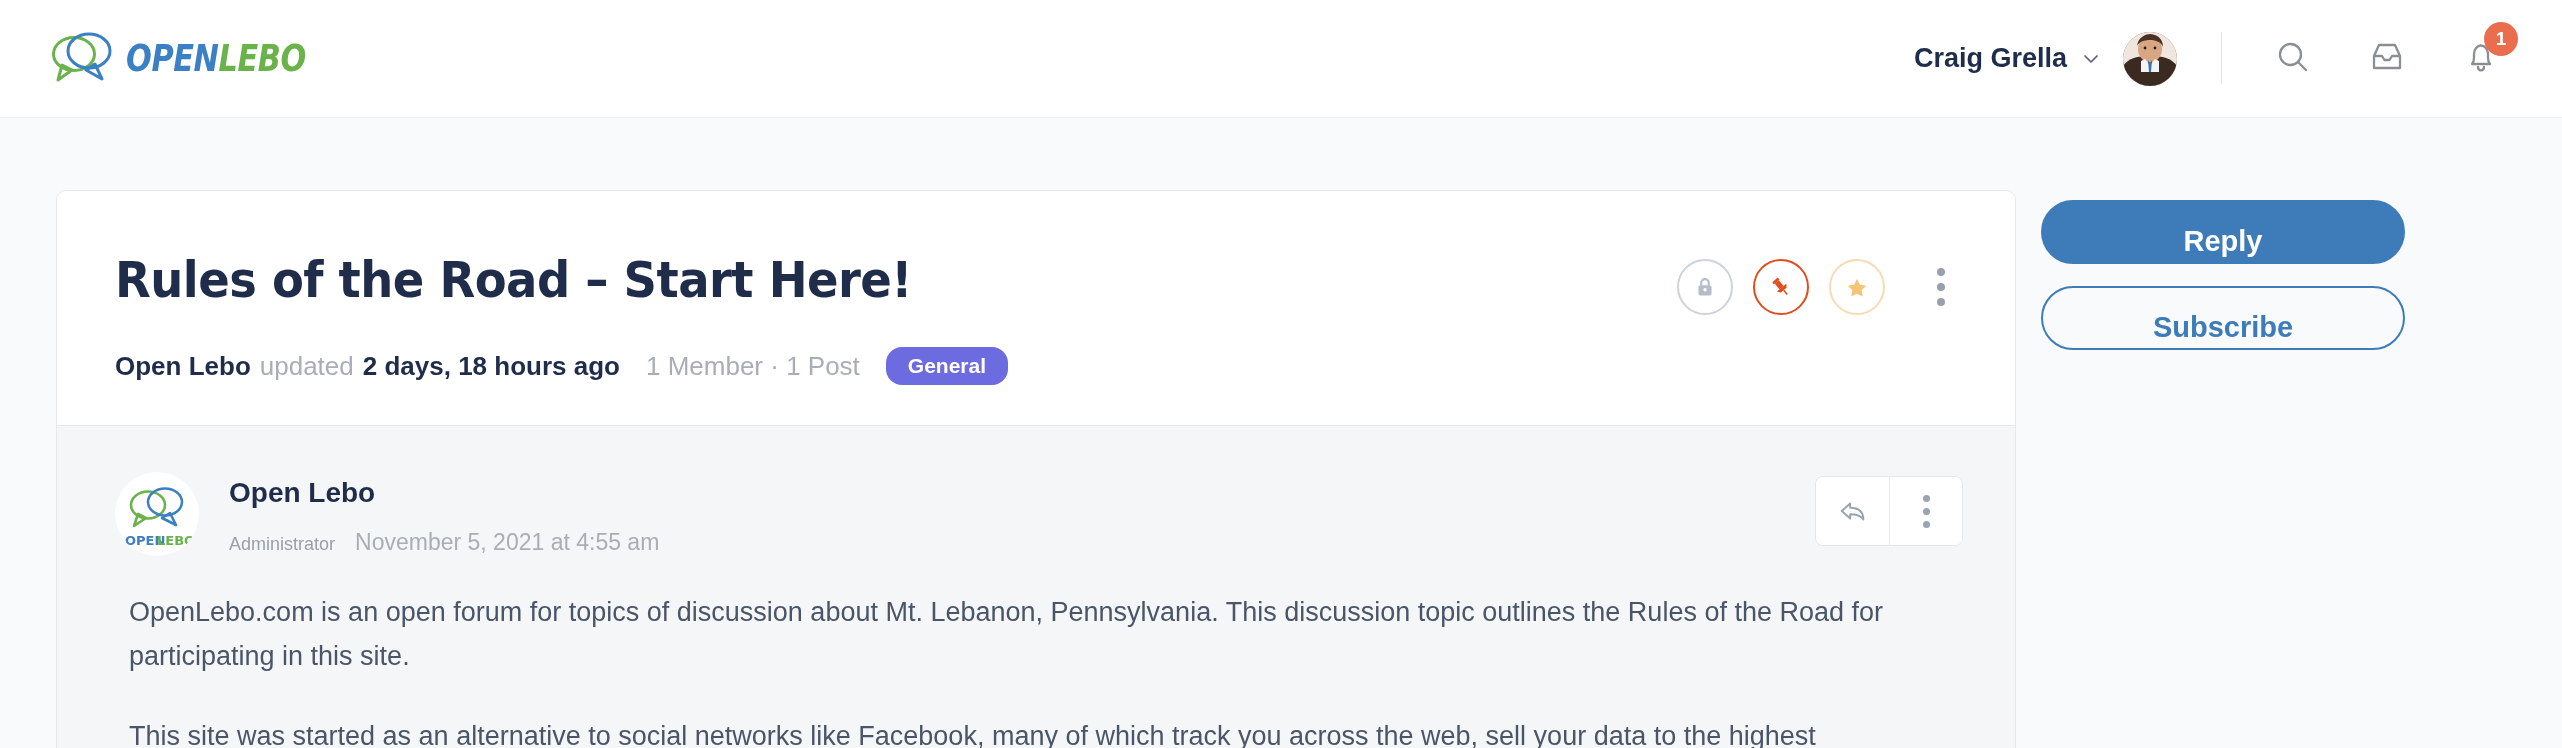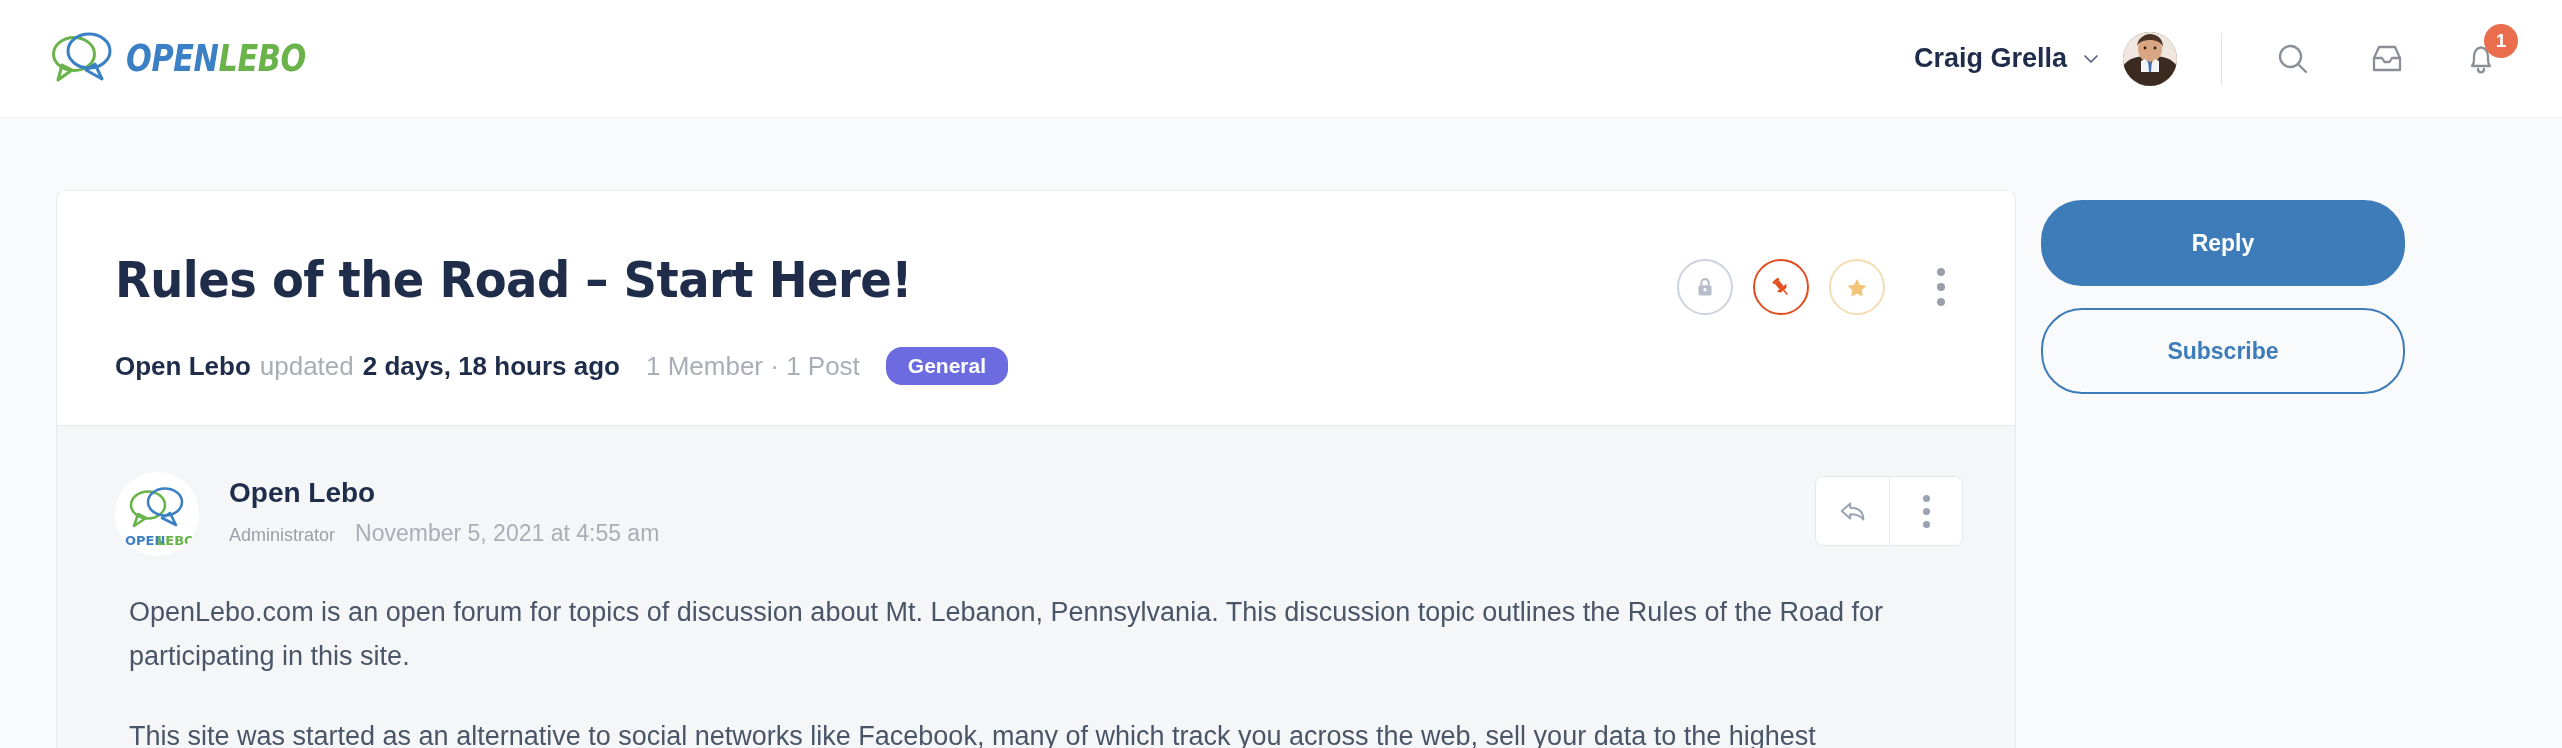--- a/index.html
+++ b/index.html
@@ -68,21 +68,20 @@
   }
   .nav-link.is-active {
     color: #3b7ef5;
     font-weight: bold;
   }
 
   
   .header-right {
     margin-left: auto;
     display: flex;
-    align-items: center;
     gap: 8px;
   }
   .user-menu {
     display: flex;
     align-items: center;
     gap: 14px;
     cursor: pointer;
   }
   .user-name {
     font-size: 27px;
@@ -279,20 +278,21 @@
   }
   .post-role {
     font-size: 18px;
     color: #9aa0a8;
     text-align: right;
   }
   .post-date {
     font-size: 23px;
     color: #a9aeb6;
     margin-left: 20px;
+    margin-top: 9px;
   }
 
   .post-tools {
     margin-left: auto;
     display: flex;
     border: 1px solid #e3e6ea;
     border-radius: 8px;
     background: #ffffff;
     overflow: hidden;
     margin-top: 4px;
@@ -325,23 +325,23 @@
 
   
   .side-col {
     margin-left: 24px;
     width: 380px;
     padding-top: 10px;
   }
   .side-btn {
     display: block;
     width: 364px;
-    height: 86px;
+    height: 64px;
     border-radius: 41px;
-    font-size: 23px;
+    font-size: 29px;
     font-weight: bold;
     line-height: 78px;
     text-align: center;
     cursor: pointer;
     font-family: "Liberation Sans", sans-serif;
   }
   .side-btn.primary {
     background: #3d7cb8;
     color: #ffffff;
     border: 2px solid #3d7cb8;

